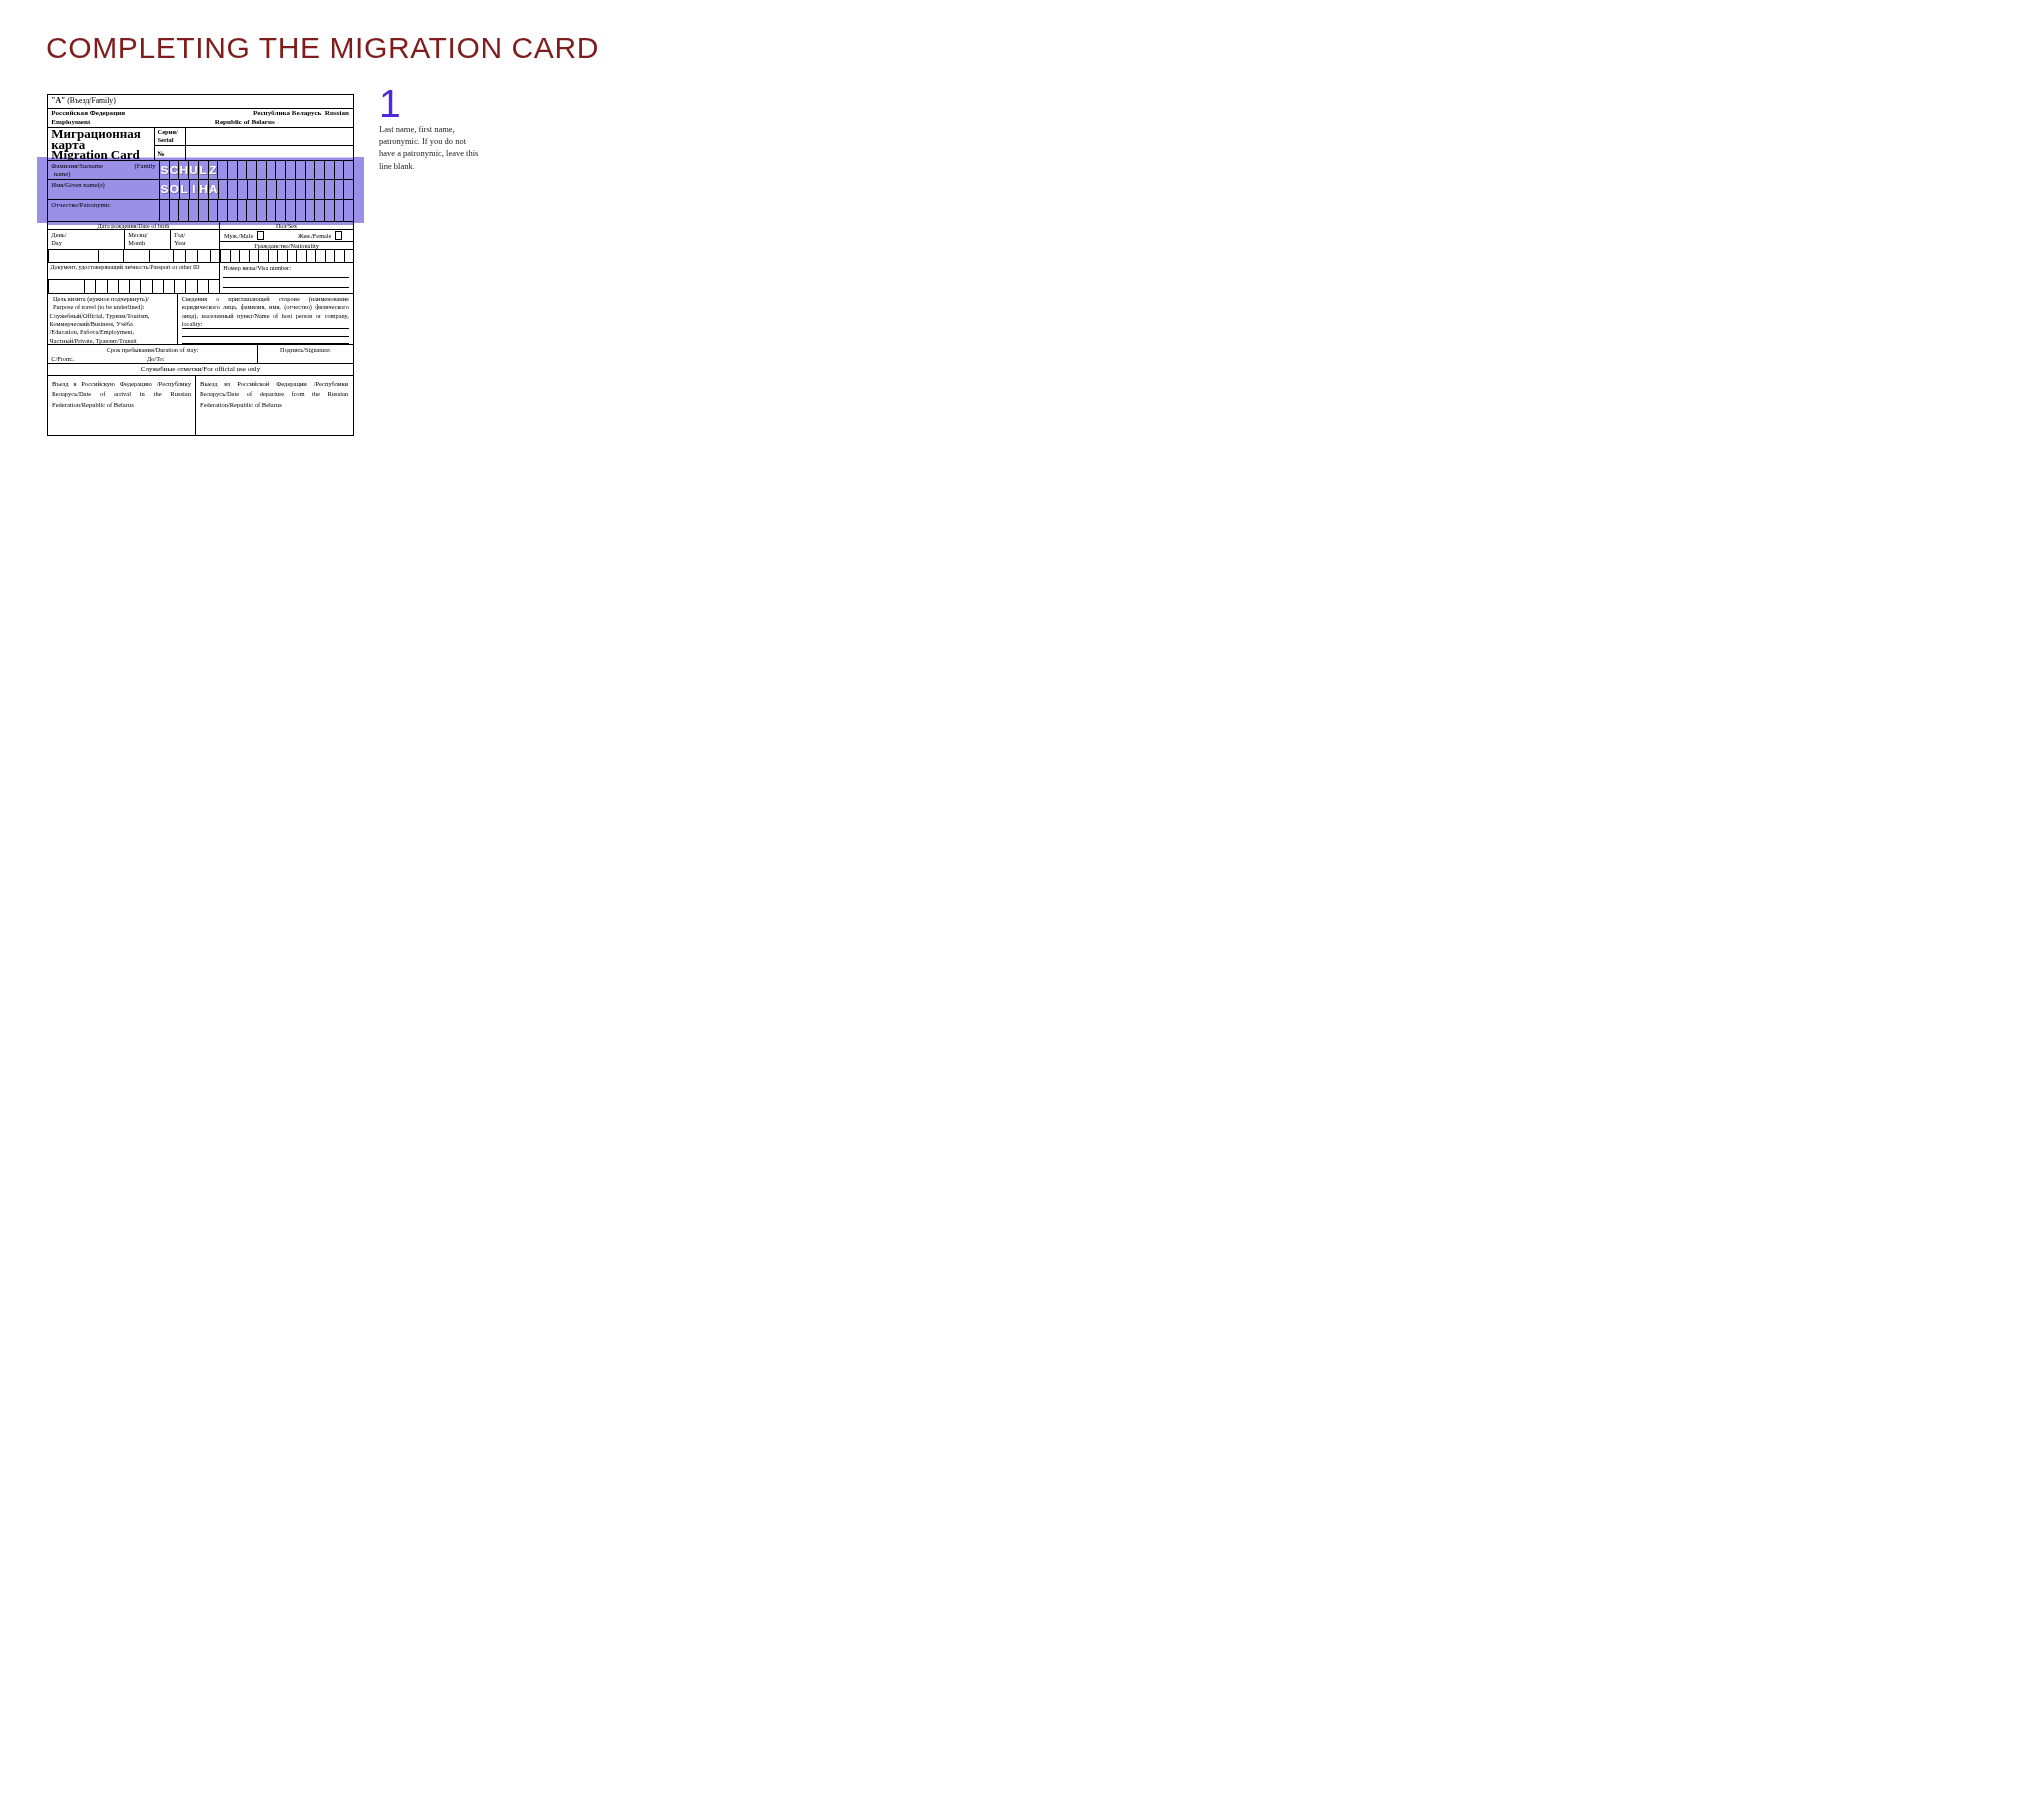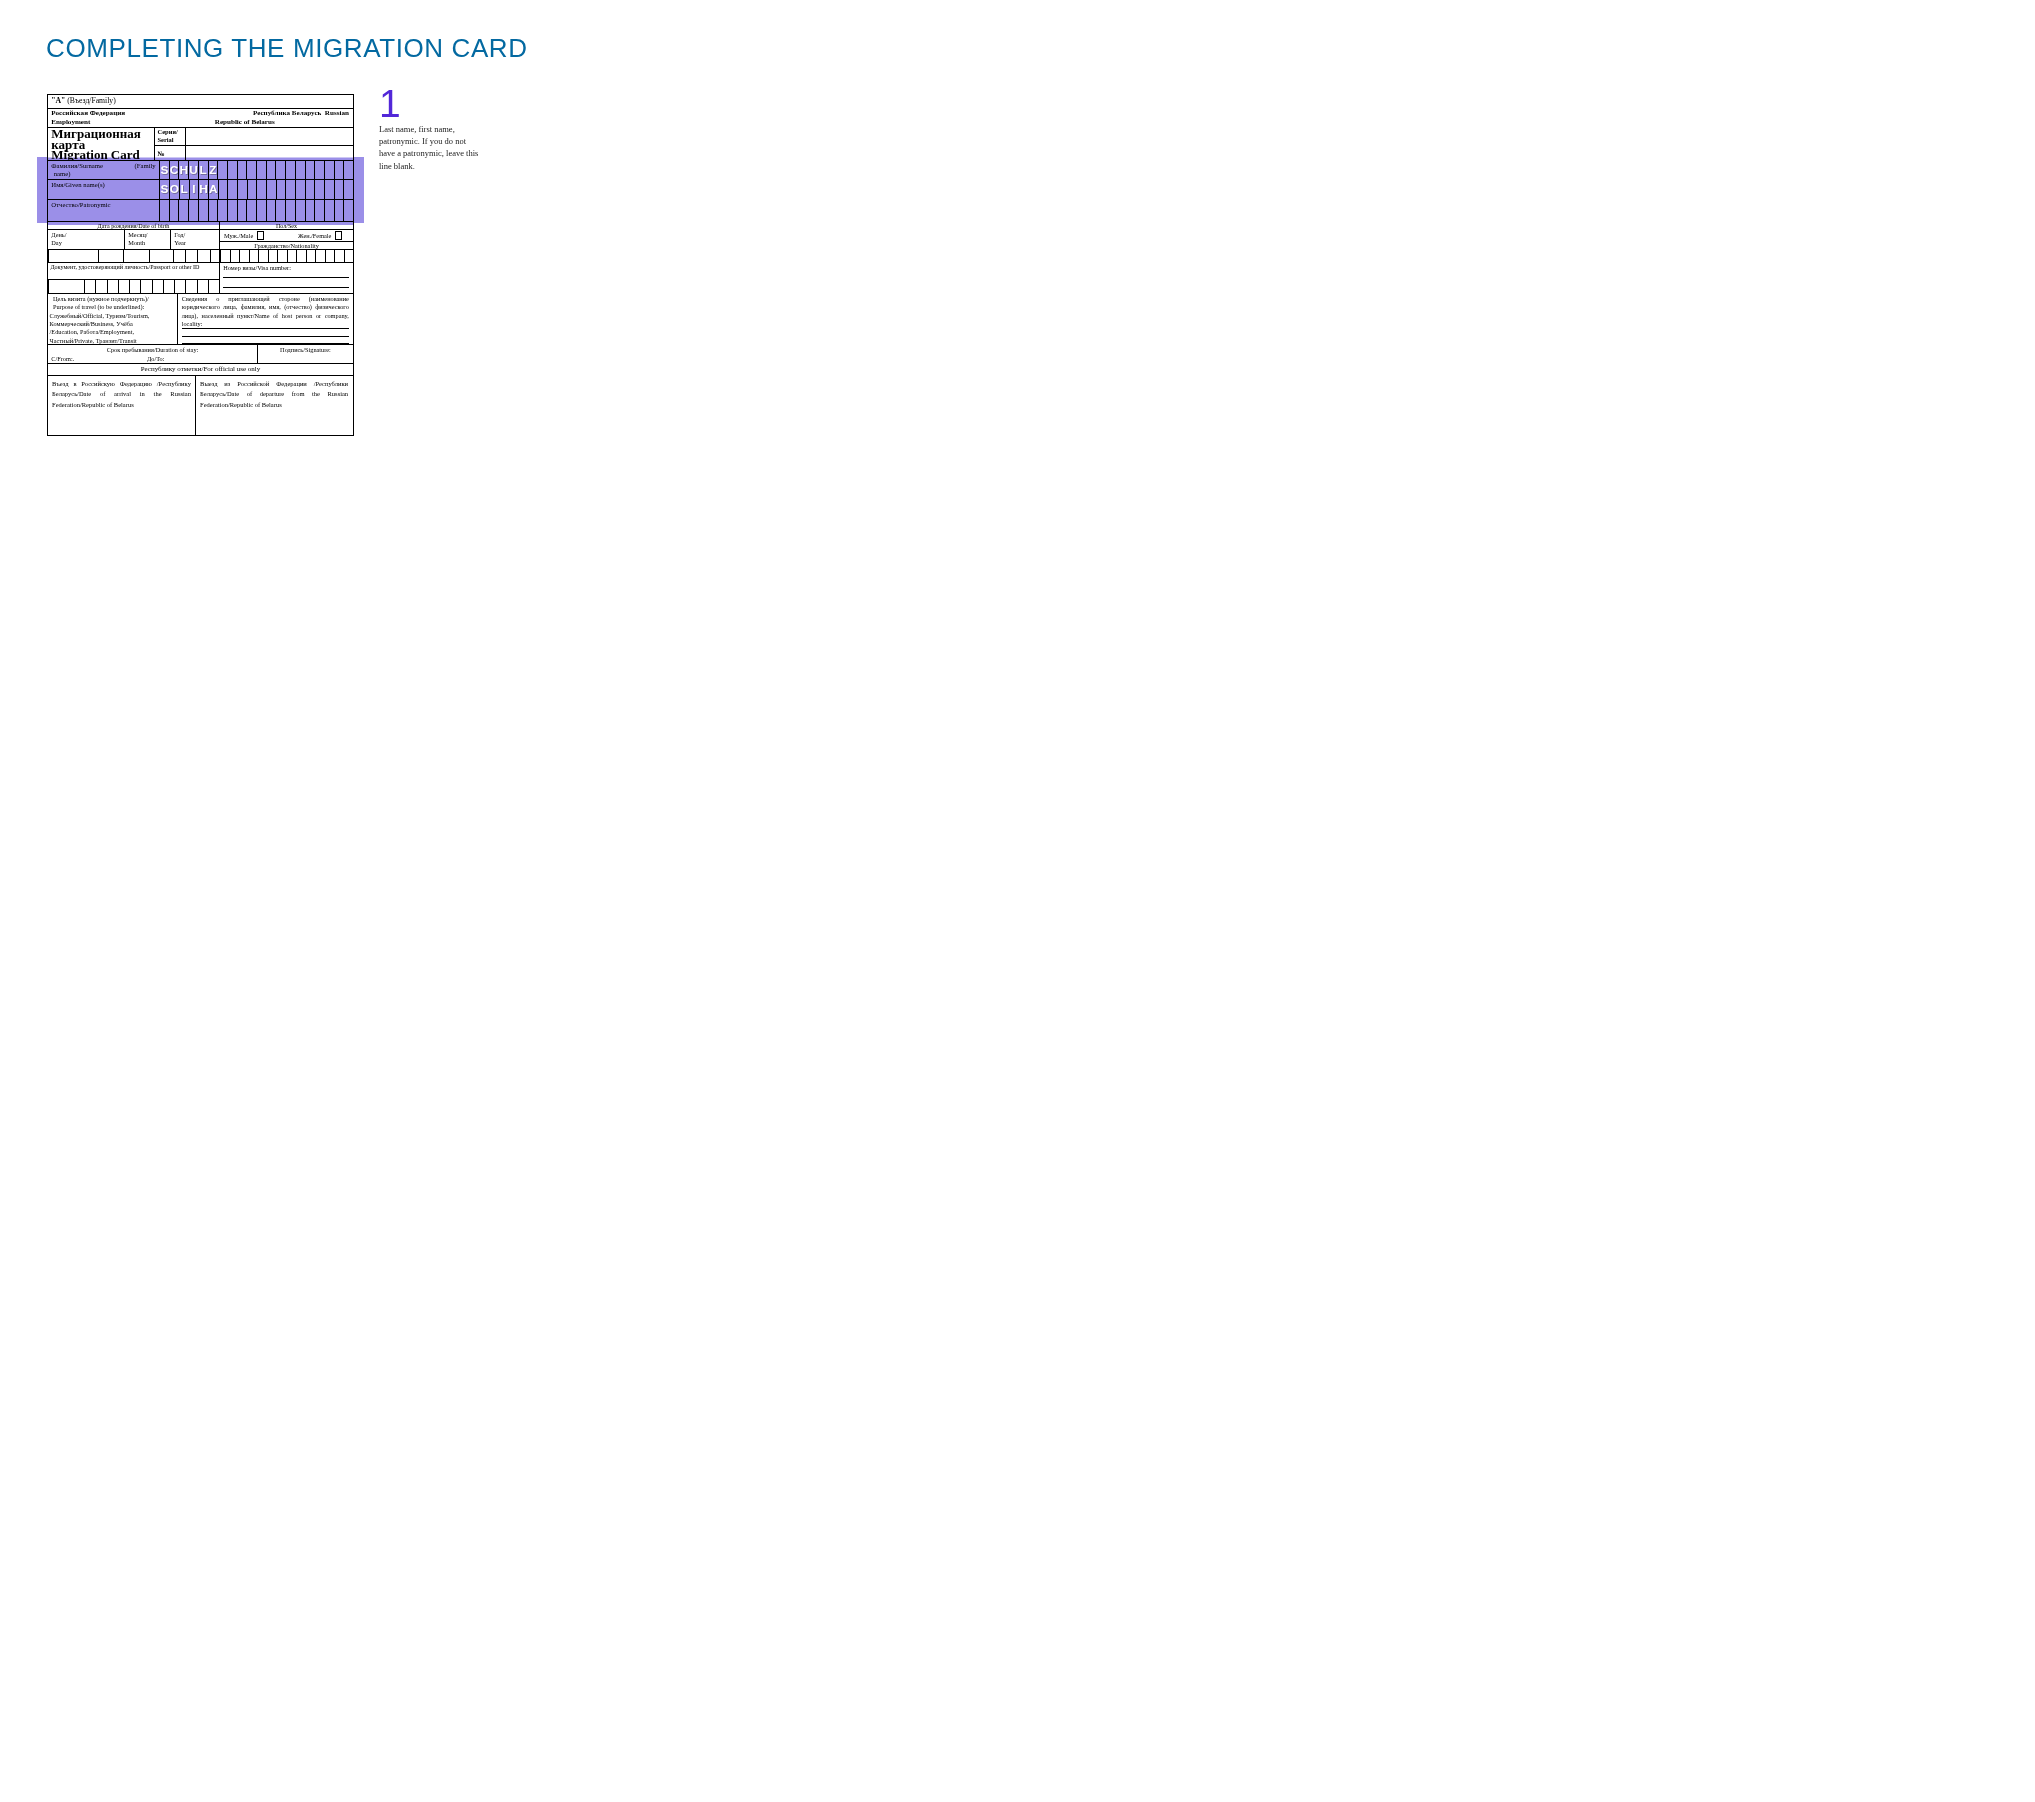--- a/index.html
+++ b/index.html
@@ -1,19 +1,19 @@
 <!DOCTYPE html>
 <html style="font-size:6.5px"><head>
 <meta charset="utf-8">
 <style>
   html,body{margin:0;padding:0;background:#fff;}
   .page{position:relative;width:630px;height:460px;background:#fff;overflow:hidden;
         font-family:"Liberation Serif", serif;color:#000;}
   .title{position:absolute;left:46px;top:35px;font-family:"Liberation Sans",sans-serif;
-         font-size:26px;line-height:26px;letter-spacing:0.6px;color:#0369a1;font-weight:400;}
+         font-size:30px;line-height:26px;letter-spacing:0.6px;color:#7f1d1d;font-weight:400;}
   
   .wing{position:absolute;top:157px;height:66px;background:#9b8fe8;}
   .wing-l{left:37px;width:10.6px;}
   .wing-r{left:353px;width:11px;}
   
   .form{position:absolute;left:47px;top:94px;width:307px;height:342px;
         border:0.8px solid #000;box-sizing:border-box;display:flex;flex-direction:column;background:#fff;}
   .row{box-sizing:border-box;flex:0 0 auto;}
   .bt1{border-top:0.4px solid #000;} .bt2{border-top:0.8px solid #000;} .bt3{border-top:1.2px solid #000;}
   .row-a{height:12.6px;line-height:12.6px;font-size:7.7px;padding-left:3.3px;}
@@ -342,21 +342,21 @@
         <div class="dur-line2">
           <span class="dur-from">С/From:.</span>
           <span class="dur-to">До/To:</span>
         </div>
       </div>
       <div class="sig-cell">
         <span>Подпись/Signature:</span>
       </div>
     </div>
 
-    <div class="row row-official bt3">Республику отметки/For official use only</div>
+    <div class="row row-official bt3">Служебные отметки/For official use only</div>
 
     <div class="row row-bottom bt2">
       <div class="arr-cell">Въезд в Российскую Федерацию /Республику Беларусь/Date of arrival in the Russian Federation/Republic of Belarus</div>
       <div class="dep-cell">Выезд из Российской Федерации /Республики Беларусь/Date of departure from the Russian Federation/Republic of Belarus</div>
     </div>
 
   </div>
 
   <div class="note-num">1</div>
   <div class="note-text">Last name, first name, patronymic. If you do not have a patronymic, leave this line blank.</div>

